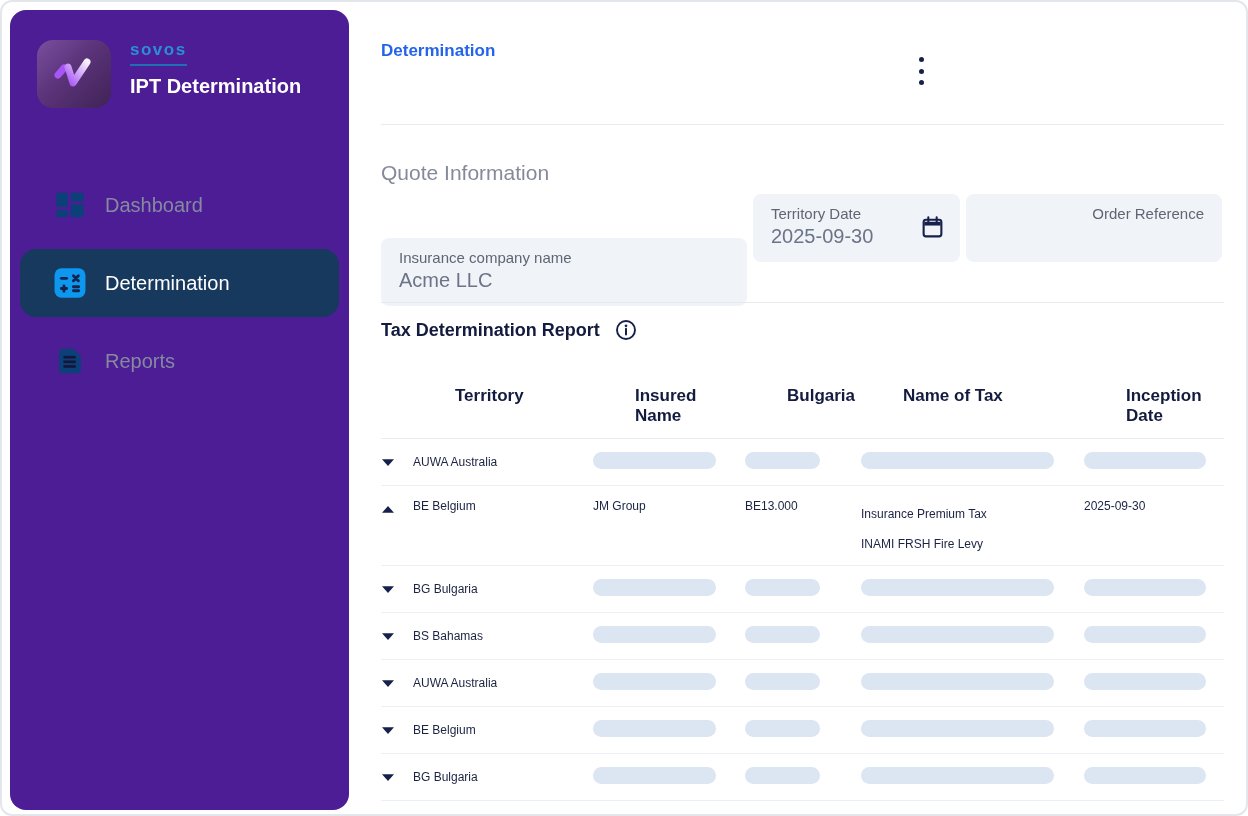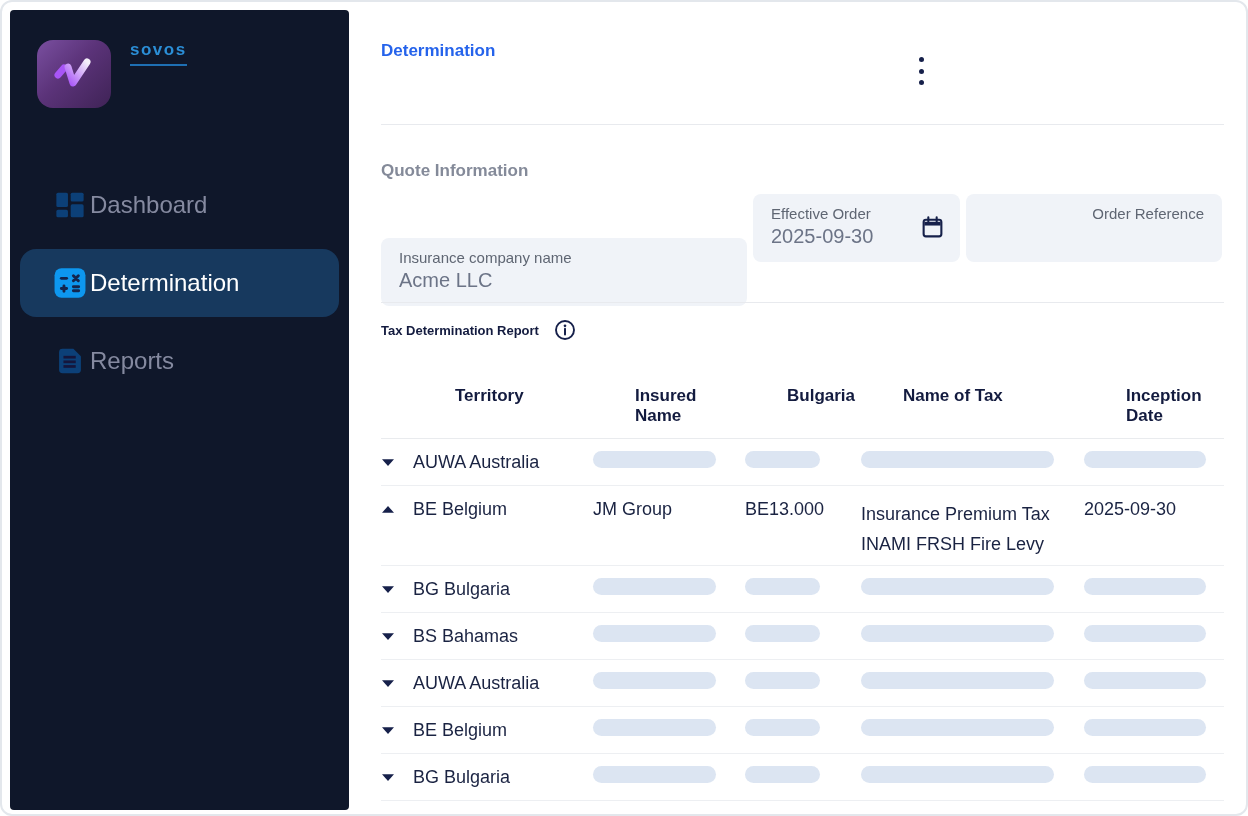--- a/index.html
+++ b/index.html
@@ -1,60 +1,60 @@
 <!DOCTYPE html>
 <html><head>
 <meta charset="utf-8">
 <style>
   html,body{margin:0;padding:0;width:1248px;height:816px;overflow:hidden;
     font-family:"Liberation Sans","DejaVu Sans",sans-serif;background:#fff;}
   .frame{position:absolute;inset:0;border:2px solid #e3e7ec;border-radius:12px;background:#fff;box-sizing:border-box;}
 
   
-  .sidebar{position:absolute;left:8px;top:8px;width:339px;height:800px;background:#0f172a;border-radius:4px;}
+  .sidebar{position:absolute;left:8px;top:8px;width:339px;height:800px;background:#4c1d95;border-radius:16px;}
   .logo-row{position:absolute;left:27px;top:30px;display:flex;align-items:flex-start;}
   .logo-tile{width:74px;height:68px;border-radius:16px;background:linear-gradient(135deg,#7a4fa0 0%,#5b3379 45%,#3f2356 100%);display:flex;align-items:center;justify-content:center;}
   .brand-block{margin-left:19px;}
   .brand-word{display:inline-block;color:#2b8ed6;font-size:17px;font-weight:700;letter-spacing:1.5px;border-bottom:2px solid #1e6fb3;padding-bottom:4px;}
   .product-name{margin-top:7px;color:#fff;font-size:20px;font-weight:700;line-height:26px;width:175px;}
 
   .nav{position:absolute;left:10px;right:10px;top:161px;display:flex;flex-direction:column;gap:10px;}
   .nav-item{height:68px;border-radius:16px;display:flex;align-items:center;padding-left:30px;box-sizing:border-box;cursor:pointer;}
   .nav-item.active{background:#17395e;}
   .nav-icon{width:40px;height:40px;display:flex;align-items:center;justify-content:center;flex:0 0 40px;}
-  .nav-label{font-size:24px;color:#858aa0;}
+  .nav-label{margin-left:15px;font-size:20px;color:#858aa0;}
   .nav-item.active .nav-label{color:#ffffff;font-weight:500;}
 
   
   .main{position:absolute;left:379px;top:0;width:843px;height:816px;}
   .breadcrumb{position:absolute;top:39px;left:0;font-size:17px;font-weight:600;color:#2563eb;cursor:pointer;}
   .page-title{position:absolute;top:63px;left:0;font-size:34px;font-weight:800;color:#131b3f;letter-spacing:-0.5px;}
   .kebab{position:absolute;top:55px;right:294px;width:18px;height:28px;display:flex;flex-direction:column;align-items:center;justify-content:space-between;cursor:pointer;}
   .kebab .dot{width:5px;height:5px;border-radius:50%;background:#16204a;}
   .upload-btn{position:absolute;top:43px;right:0;height:51px;padding:0 22px;border:none;border-radius:10px;background:#1b6ff2;color:#fff;font-size:17px;font-weight:700;font-family:inherit;display:flex;align-items:center;gap:11px;cursor:pointer;}
   .divider{position:absolute;left:0;right:0;height:0;border-top:1px solid #e8eaee;}
   .d1{top:122px;} .d2{top:300px;}
 
-  .quote-title{position:absolute;top:159px;left:0;font-size:17px;font-weight:700;color:#848a99;}
+  .quote-title{position:absolute;top:159px;left:0;font-size:21px;font-weight:400;color:#848a99;}
   .cards{position:absolute;top:192px;left:0;display:flex;gap:6px;}
   .card{height:68px;border-radius:8px;background:#f0f3f8;box-sizing:border-box;padding:11px 18px;position:relative;cursor:text;}
   .card.c1{width:366px;margin-top:44px;} .card.c2{width:207px;} .card.c3{width:256px;text-align:right;}
   .f-label{font-size:15px;color:#5f6673;}
   .f-value{font-size:20px;color:#6c7487;margin-top:3px;}
   .cal{position:absolute;right:16px;top:21px;cursor:pointer;}
 
   .report-head{position:absolute;top:317px;left:0;display:flex;align-items:center;gap:15px;}
-  .report-title{font-size:13px;font-weight:700;color:#131b3f;}
+  .report-title{font-size:18px;font-weight:700;color:#131b3f;}
 
   
   .table{position:absolute;top:374px;left:0;right:0;}
   .thead,.trow{display:grid;grid-template-columns:32px 180px 152px 116px 223px 1fr;}
   .thead{padding:10px 0 12px;border-bottom:1px solid #e9ebee;}
   .th{font-size:17px;font-weight:700;color:#131b3f;margin-left:42px;}
-  .trow{min-height:46px;align-items:center;border-bottom:1px solid #edeff2;font-size:18px;color:#1a2342;}
+  .trow{min-height:46px;align-items:center;border-bottom:1px solid #edeff2;font-size:12px;color:#1a2342;}
   .trow.expanded{min-height:80px;align-items:start;padding-top:13px;box-sizing:border-box;}
   .chev-cell{display:flex;align-items:center;cursor:pointer;}
   .trow.expanded .chev-cell{padding-top:6px;}
   .tri{fill:#16204a;}
   .trow.expanded .tri{transform:rotate(180deg);}
   .pill{display:inline-block;height:17px;border-radius:9px;background:#dce5f2;}
   .tax-cell div{line-height:30px;}
 </style>
 </head>
 <body>
@@ -70,20 +70,21 @@
               <stop offset="0" stop-color="#f5f0fa"></stop>
                 <stop offset="1" stop-color="#a855f7"></stop>
             </linearGradient>
           </defs>
           <path d="M7 22 L13 15" stroke="#a855f7" stroke-width="7" stroke-linecap="round" fill="none"></path>
           <path d="M17 14 L22 30 L36 9" stroke="url(#lg1)" stroke-width="7" stroke-linecap="round" stroke-linejoin="round" fill="none"></path>
         </svg>
       </div>
       <div class="brand-block">
         <span class="brand-word">sovos</span>
+        <div class="product-name">IPT Determination</div>
       </div>
     </div>
 
     <nav class="nav">
       <div class="nav-item">
         <span class="nav-icon">
           <svg width="34" height="30" viewBox="0 0 24 22">
             <rect x="2" y="2" width="8.5" height="10.5" rx="1.2" fill="#0c4078"></rect>
             <rect x="2" y="14.5" width="8.5" height="5.5" rx="1.2" fill="#0c4078"></rect>
             <rect x="12.5" y="2" width="9.5" height="6.5" rx="1.2" fill="#0c4078"></rect>
@@ -139,21 +140,21 @@
     <div class="divider d1"></div>
 
     <div class="quote-title">Quote Information</div>
 
     <div class="cards">
       <div class="card c1">
         <div class="f-label">Insurance company name</div>
         <div class="f-value">Acme LLC</div>
       </div>
       <div class="card c2">
-        <div class="f-label">Effective Order</div>
+        <div class="f-label">Territory Date</div>
         <div class="f-value">2025-09-30</div>
         <span class="cal">
           <svg width="23" height="24" viewBox="0 0 22 23">
             <g stroke="#16204a" stroke-width="2" fill="none" stroke-linecap="round">
               <rect x="2.5" y="4.5" width="17" height="16" rx="2.2"></rect>
               <path d="M7 2.2 v4 M15 2.2 v4"></path>
             </g>
             <rect x="3.2" y="6.5" width="15.6" height="3.6" fill="#16204a"></rect>
           </svg>
         </span>

